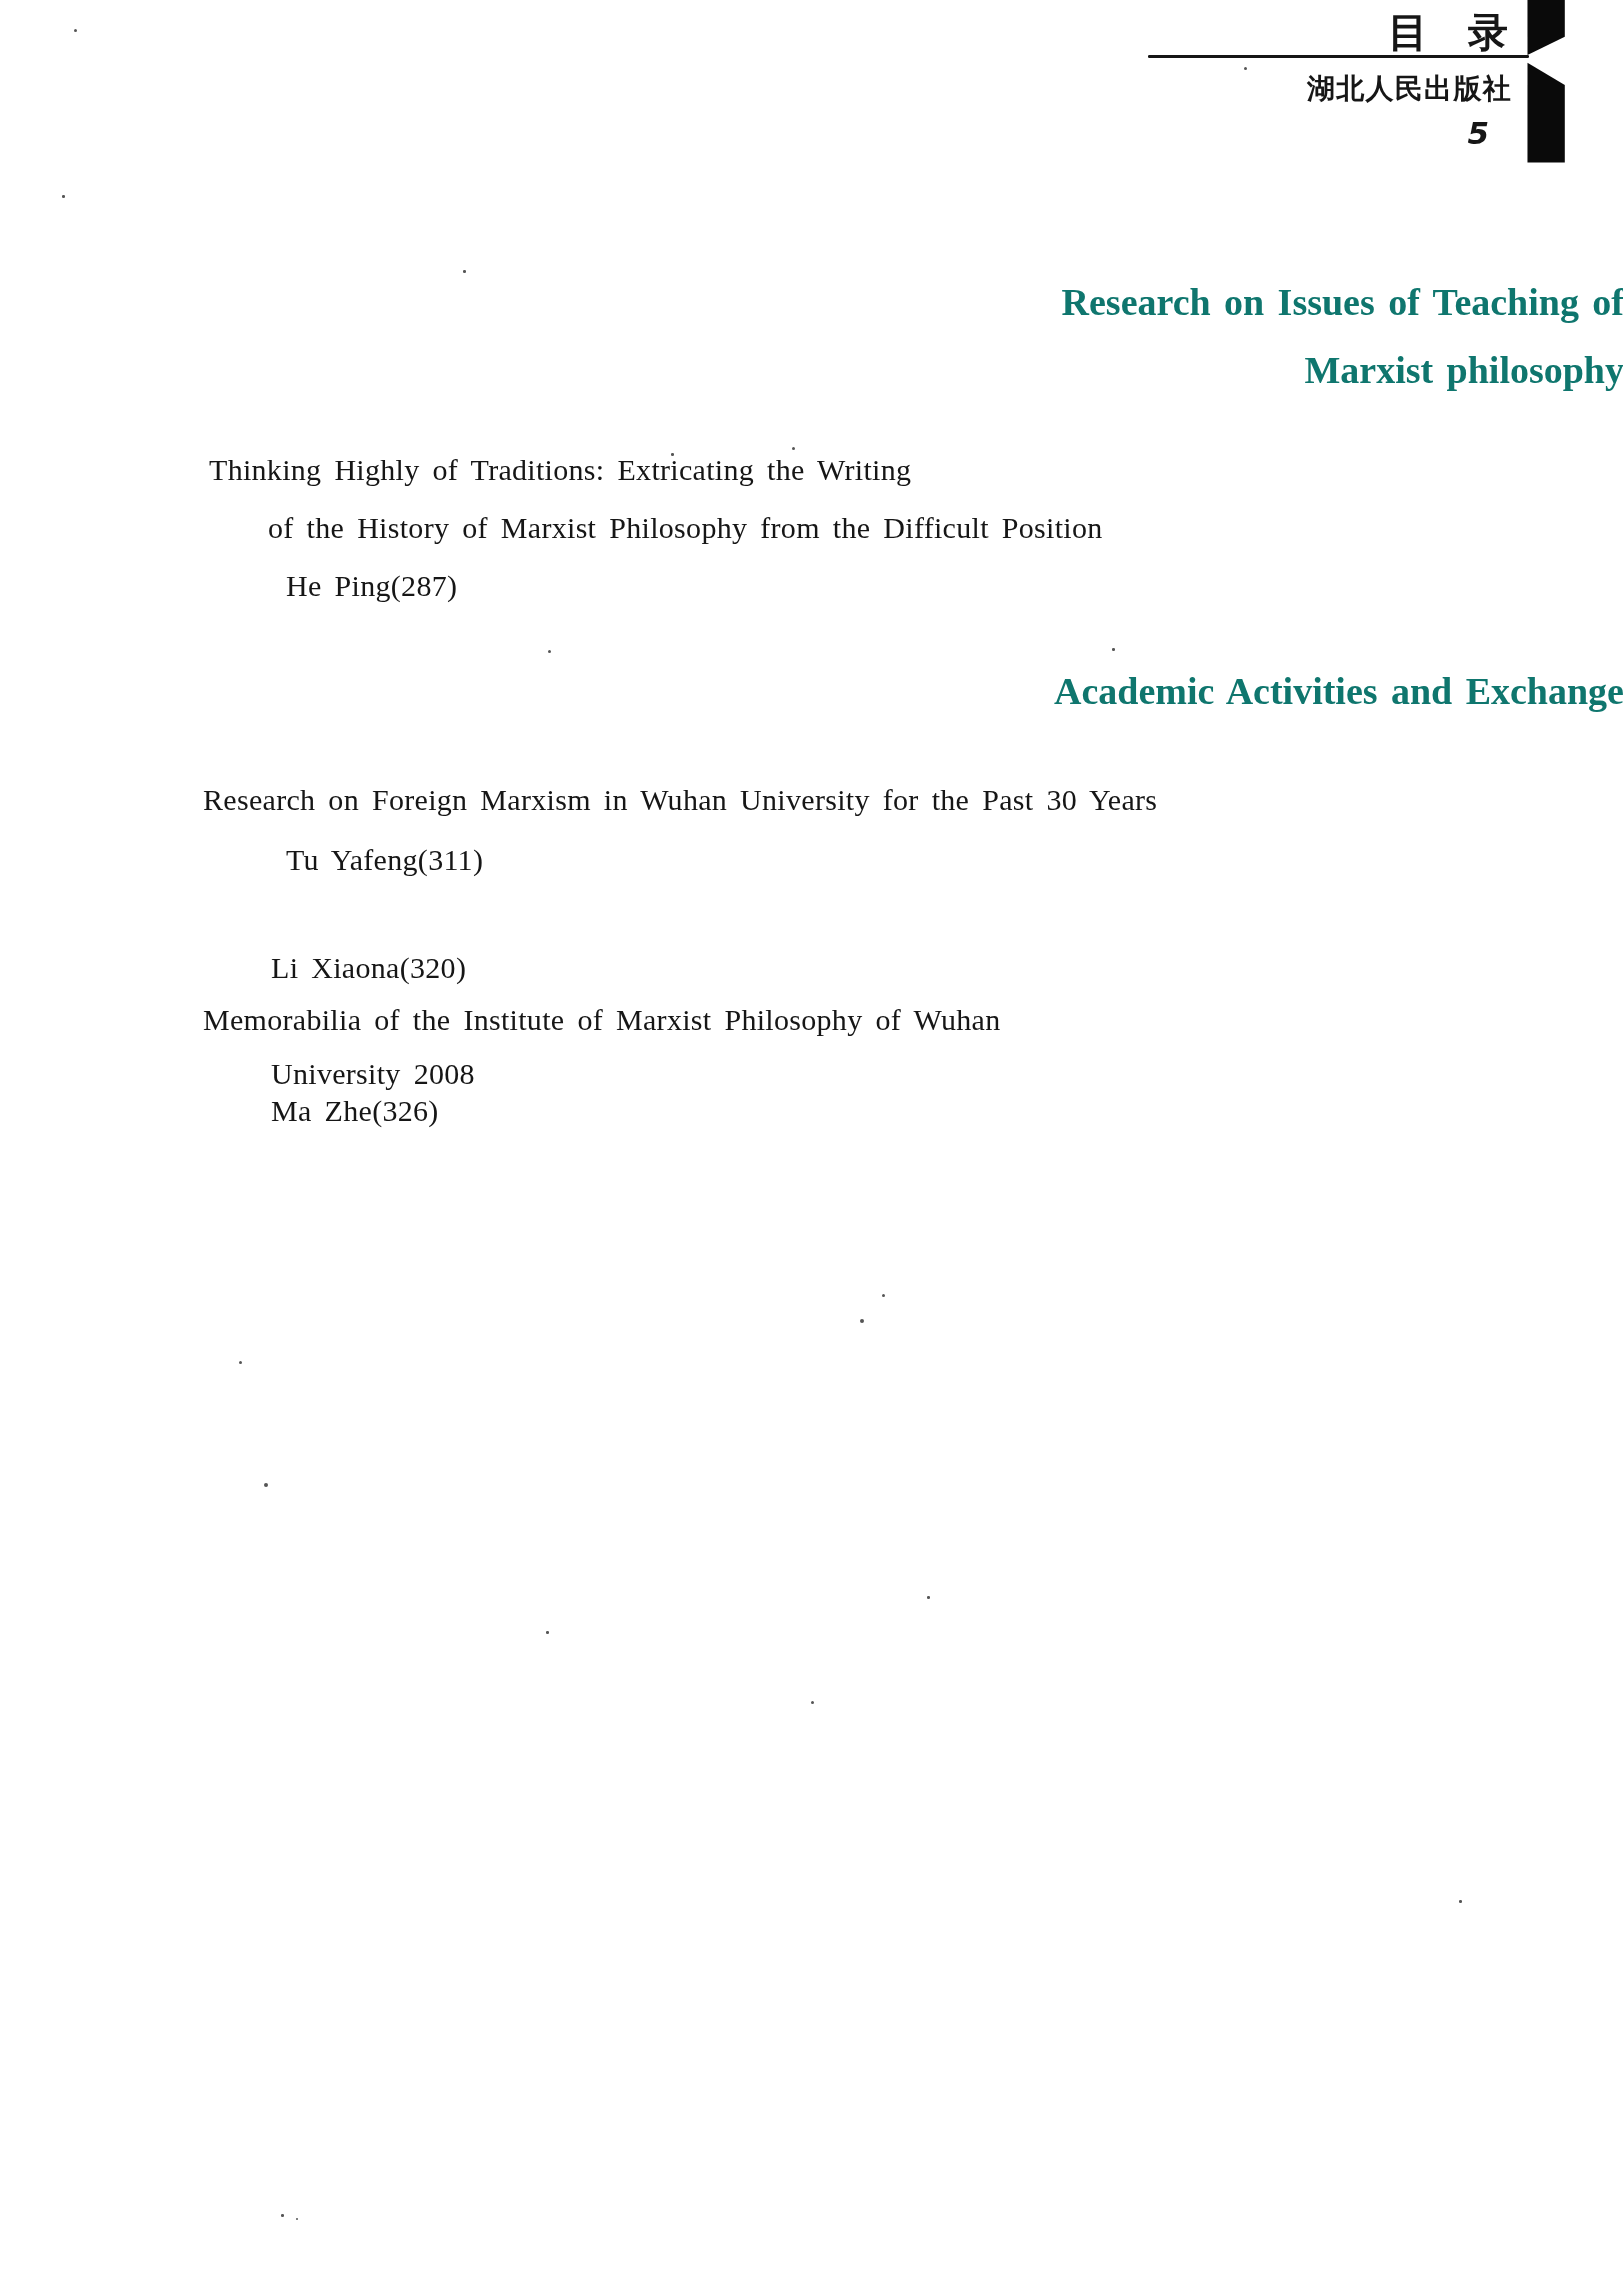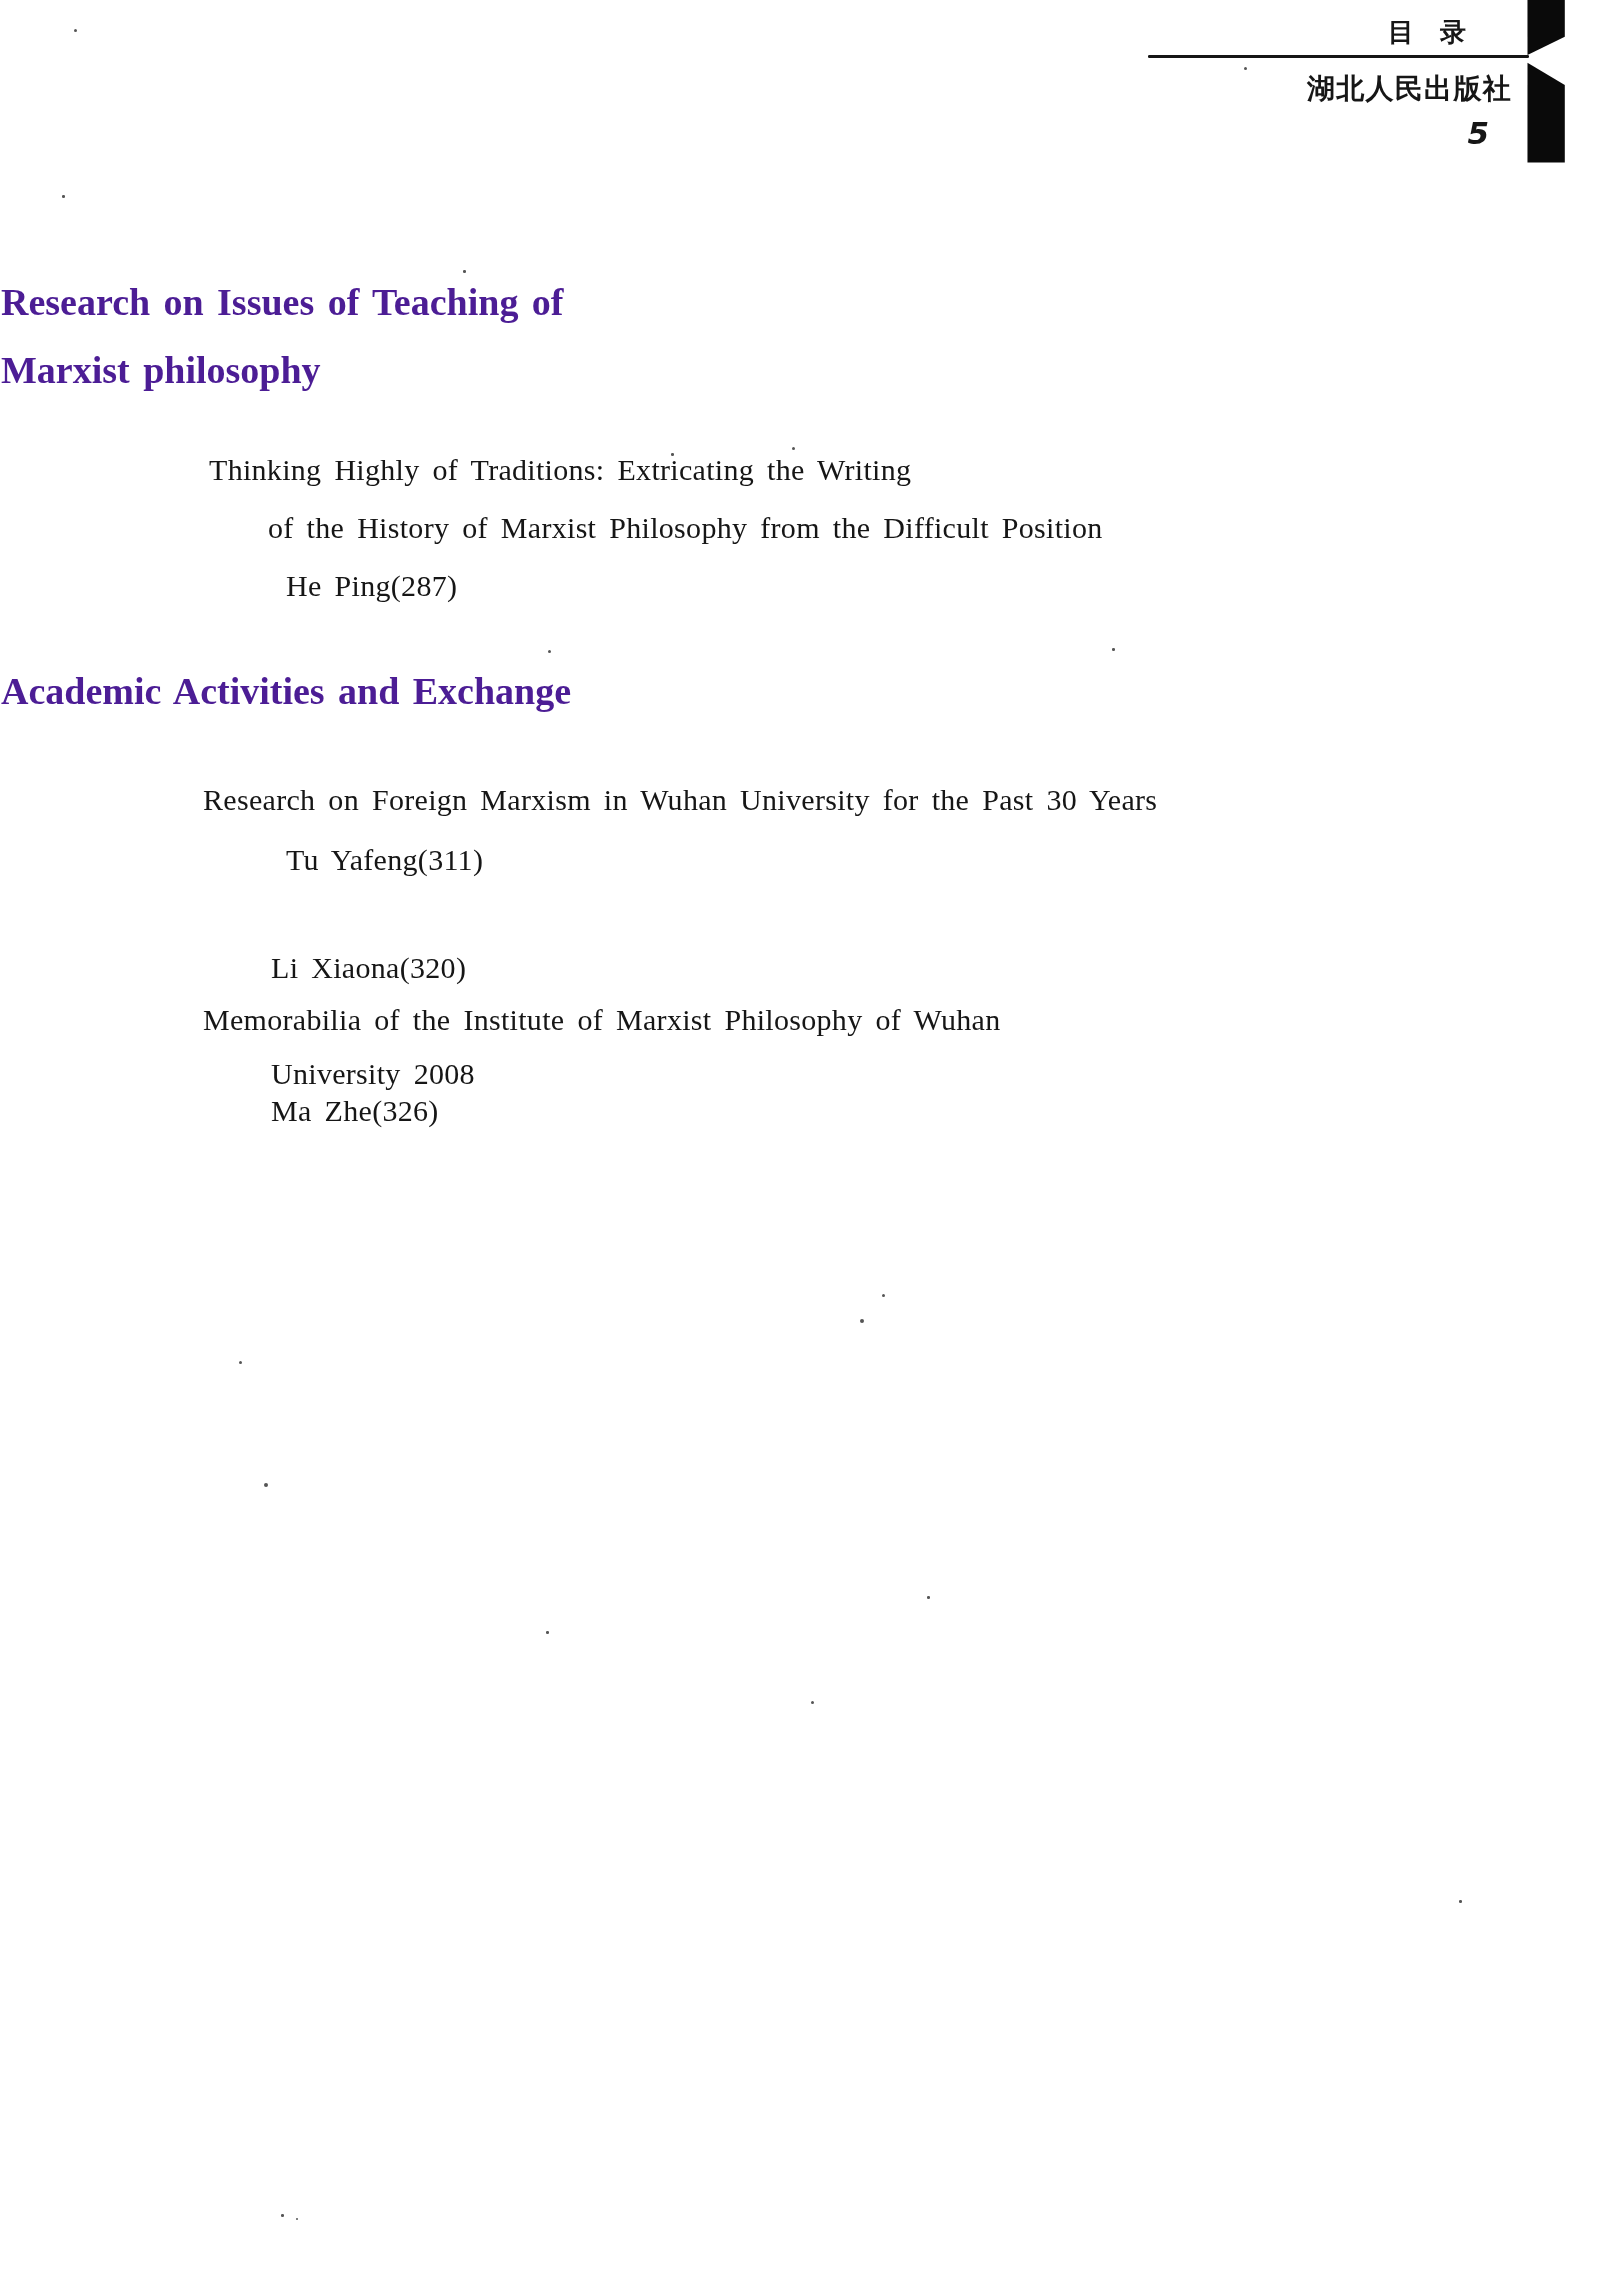--- a/index.html
+++ b/index.html
@@ -15,44 +15,44 @@
   
   .corner-bar{position:absolute;top:0;left:1524px;width:41px;height:165px;}
   
   .header-rule{
     position:absolute;top:55px;left:1148px;width:381px;height:3.3px;
     background:var(--ink);border-radius:1.3px;
   }
   .cjk-title{
     position:absolute;top:13px;left:1388px;width:127px;
     display:flex;justify-content:space-between;
-    font-size:26px;line-height:39px;font-weight:bold;
+    font-size:40px;line-height:39px;font-weight:bold;
     font-family:"DejaVu Sans",sans-serif;
     white-space:pre;
   }
   .publisher{
     position:absolute;top:72px;right:111px;
     font-size:28px;line-height:33px;font-weight:bold;
     letter-spacing:1.3px;
     font-family:"DejaVu Sans",sans-serif;
     white-space:nowrap;
     margin-left:14px;
   }
   .page-number{
     position:absolute;top:116px;right:134px;
     font-size:31px;line-height:34px;
     font-weight:bold;font-style:italic;
     font-family:"DejaVu Sans",sans-serif;
   }
   .heading{
     position:absolute;left:1px;width:1623px;
-    text-align:left;
+    text-align:right;
     font-size:38px;line-height:68px;font-weight:bold;
     letter-spacing:0px;word-spacing:3.9px;
-    color:#4c1d95;
+    color:#0f766e;
   }
   .h1{top:268px;}
   .h2{top:657px;}
   .line{
     position:absolute;
     font-size:30px;line-height:37px;
     letter-spacing:0.3px;word-spacing:5.2px;
     white-space:nowrap;
   }
   .row{

